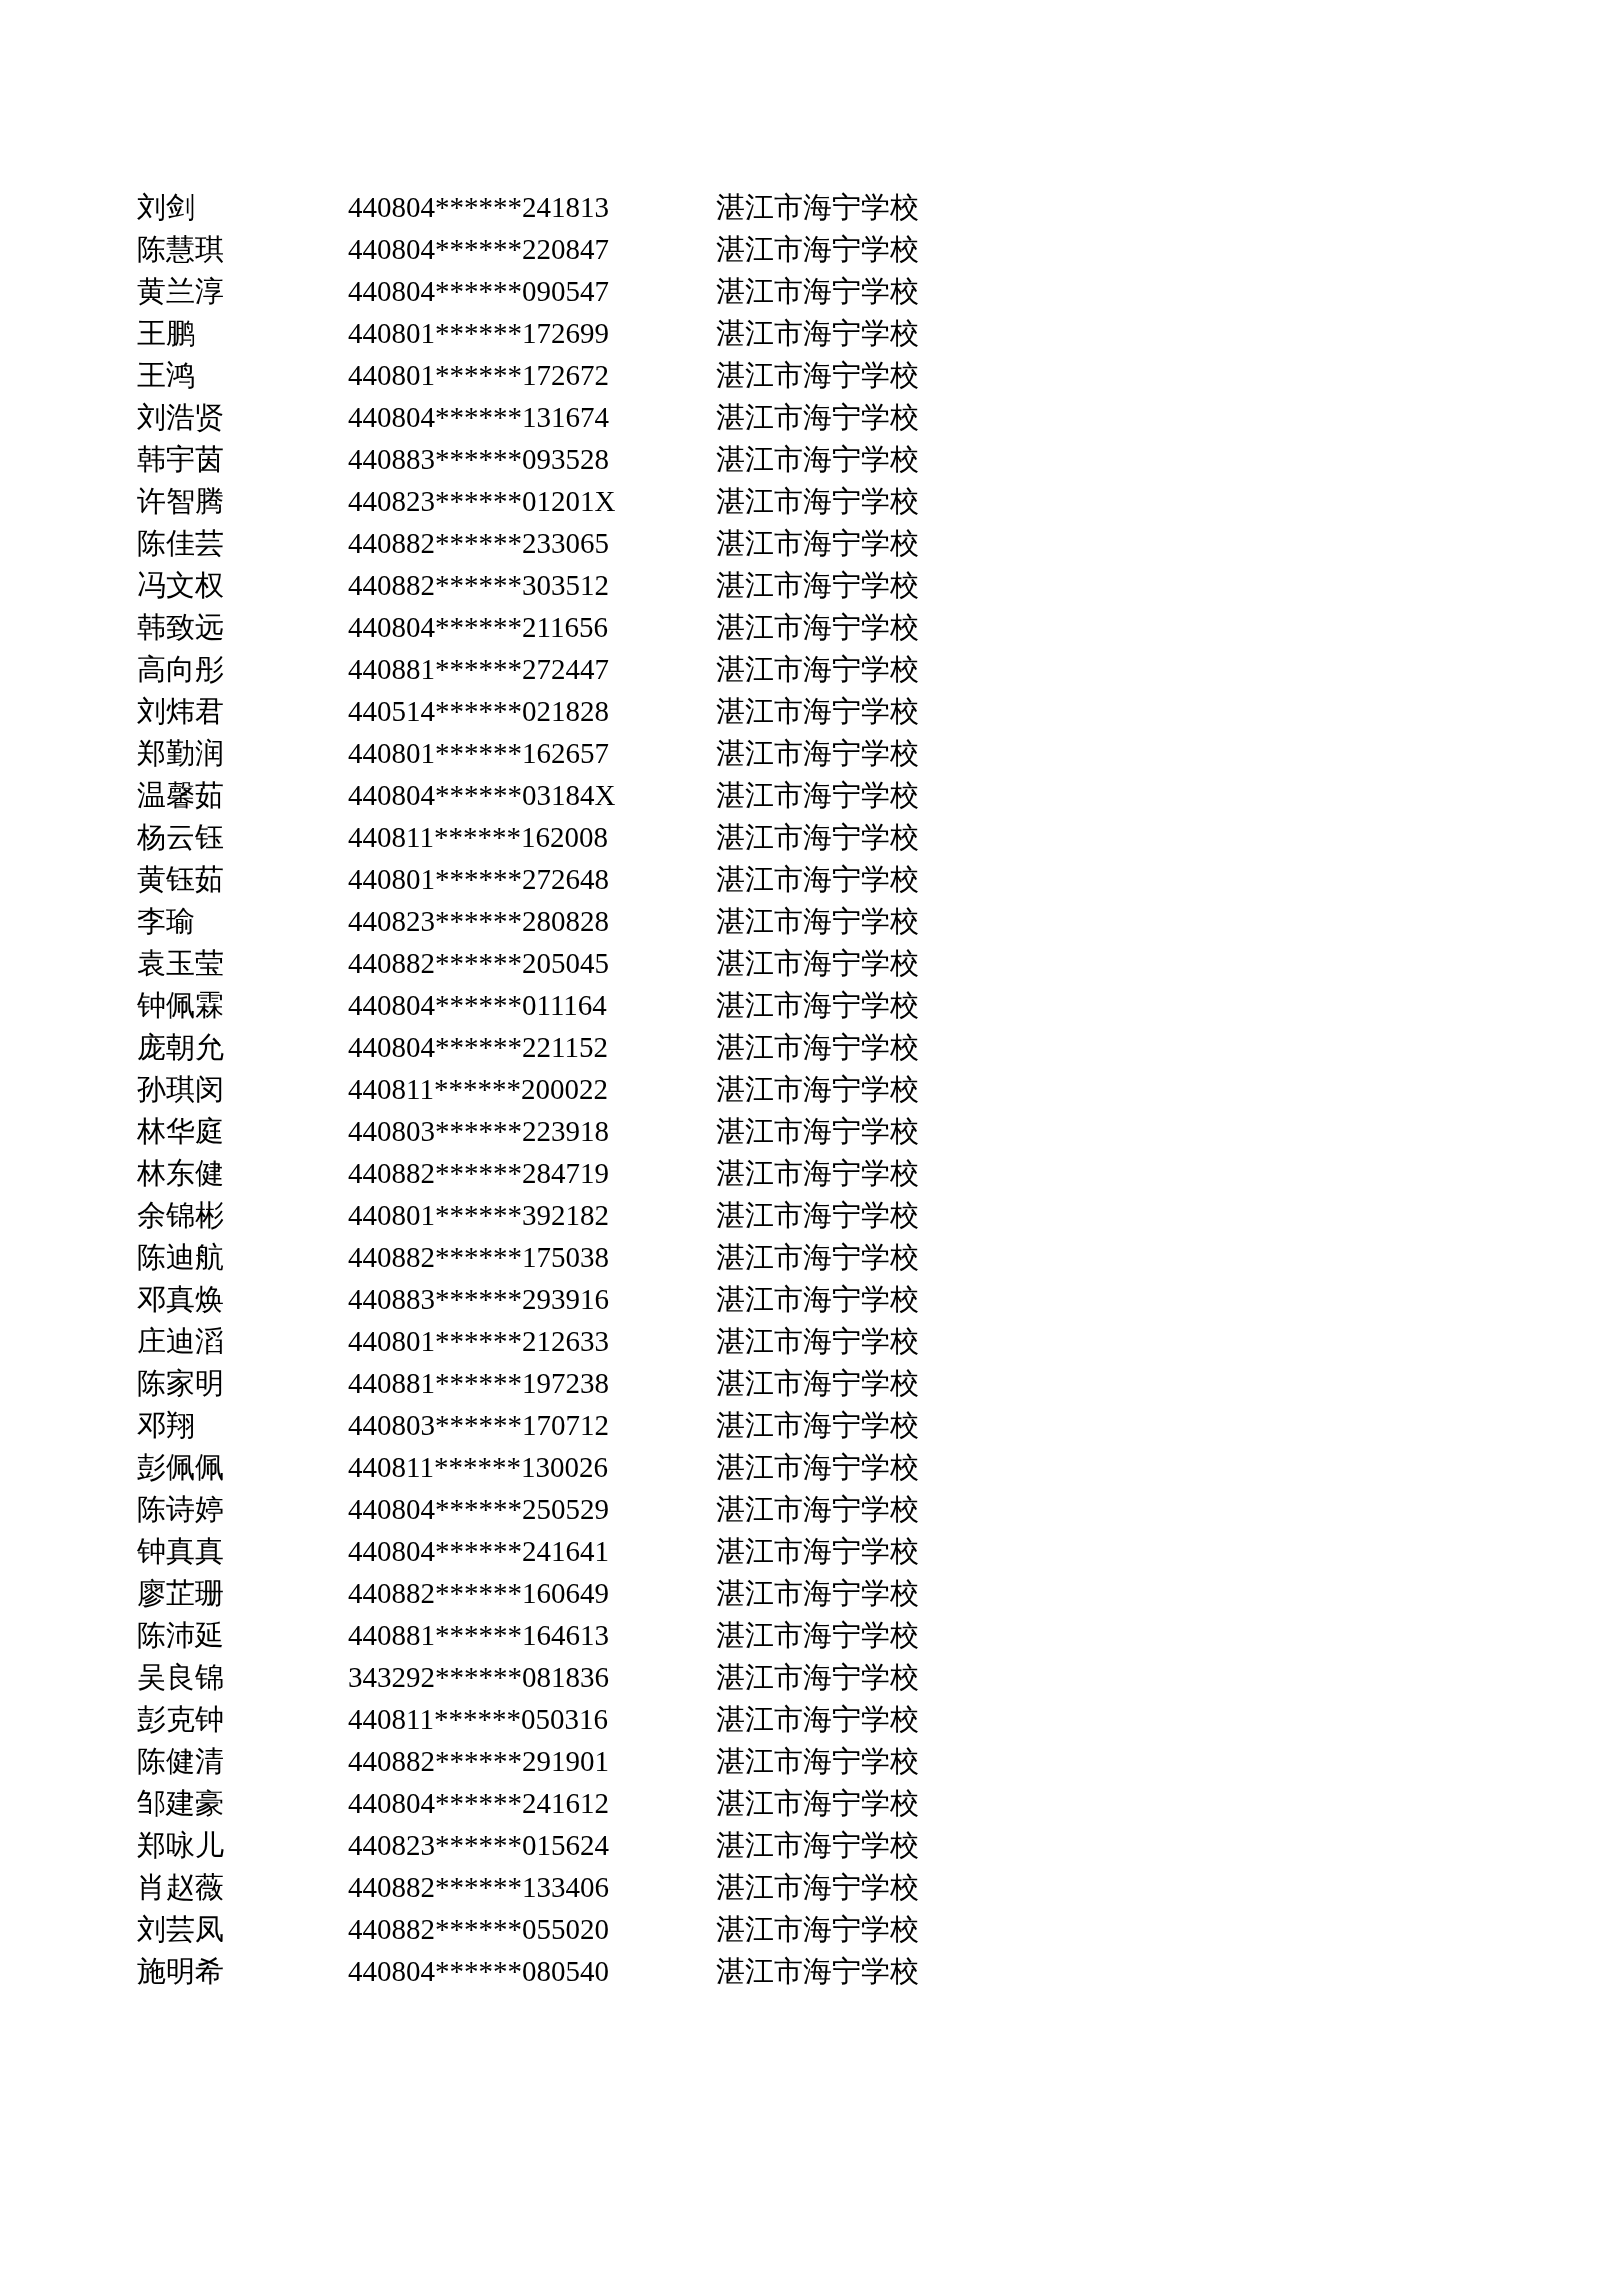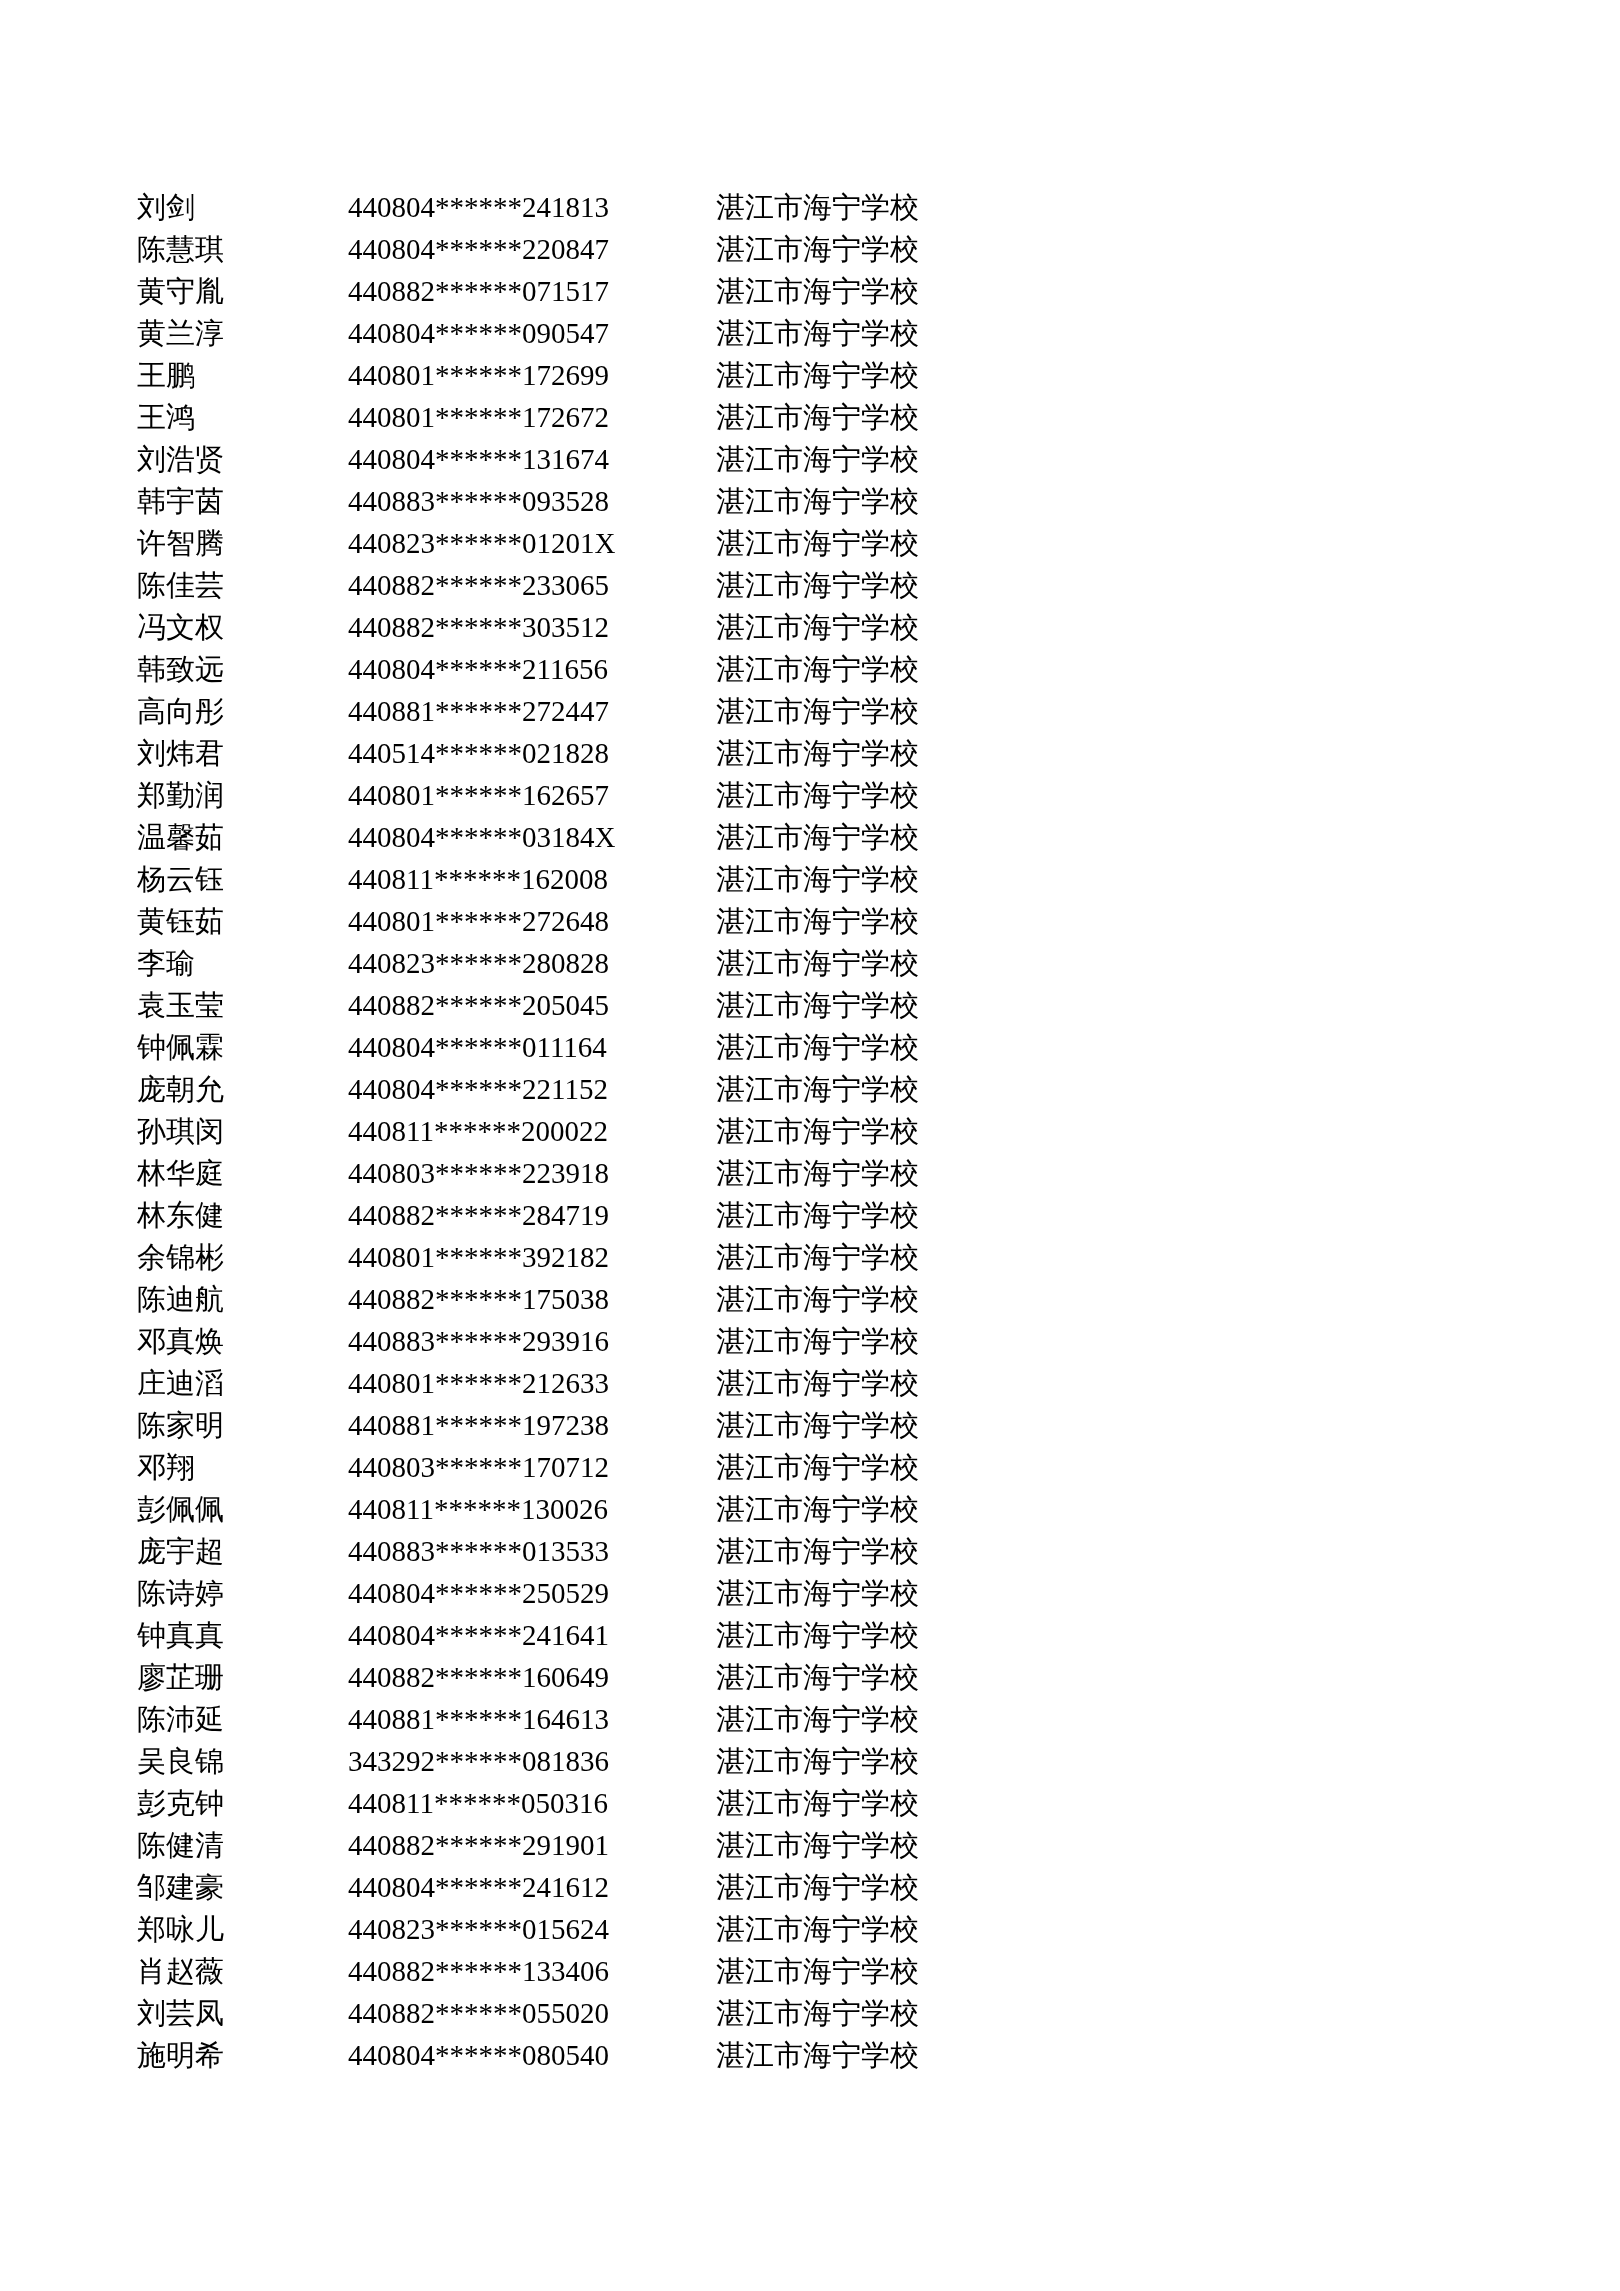--- a/index.html
+++ b/index.html
@@ -58,25 +58,20 @@
           <td class="c-name">刘剑</td>
           <td class="c-id">440804******241813</td>
           <td class="c-school">湛江市海宁学校</td>
         </tr>
         <tr>
           <td class="c-name">陈慧琪</td>
           <td class="c-id">440804******220847</td>
           <td class="c-school">湛江市海宁学校</td>
         </tr>
         <tr>
-          <td class="c-name">黄守胤</td>
-          <td class="c-id">440882******071517</td>
-          <td class="c-school">湛江市海宁学校</td>
-        </tr>
-        <tr>
           <td class="c-name">黄兰淳</td>
           <td class="c-id">440804******090547</td>
           <td class="c-school">湛江市海宁学校</td>
         </tr>
         <tr>
           <td class="c-name">王鹏</td>
           <td class="c-id">440801******172699</td>
           <td class="c-school">湛江市海宁学校</td>
         </tr>
         <tr>
@@ -205,25 +200,20 @@
           <td class="c-school">湛江市海宁学校</td>
         </tr>
         <tr>
           <td class="c-name">邓翔</td>
           <td class="c-id">440803******170712</td>
           <td class="c-school">湛江市海宁学校</td>
         </tr>
         <tr>
           <td class="c-name">彭佩佩</td>
           <td class="c-id">440811******130026</td>
-          <td class="c-school">湛江市海宁学校</td>
-        </tr>
-        <tr>
-          <td class="c-name">庞宇超</td>
-          <td class="c-id">440883******013533</td>
           <td class="c-school">湛江市海宁学校</td>
         </tr>
         <tr>
           <td class="c-name">陈诗婷</td>
           <td class="c-id">440804******250529</td>
           <td class="c-school">湛江市海宁学校</td>
         </tr>
         <tr>
           <td class="c-name">钟真真</td>
           <td class="c-id">440804******241641</td>

